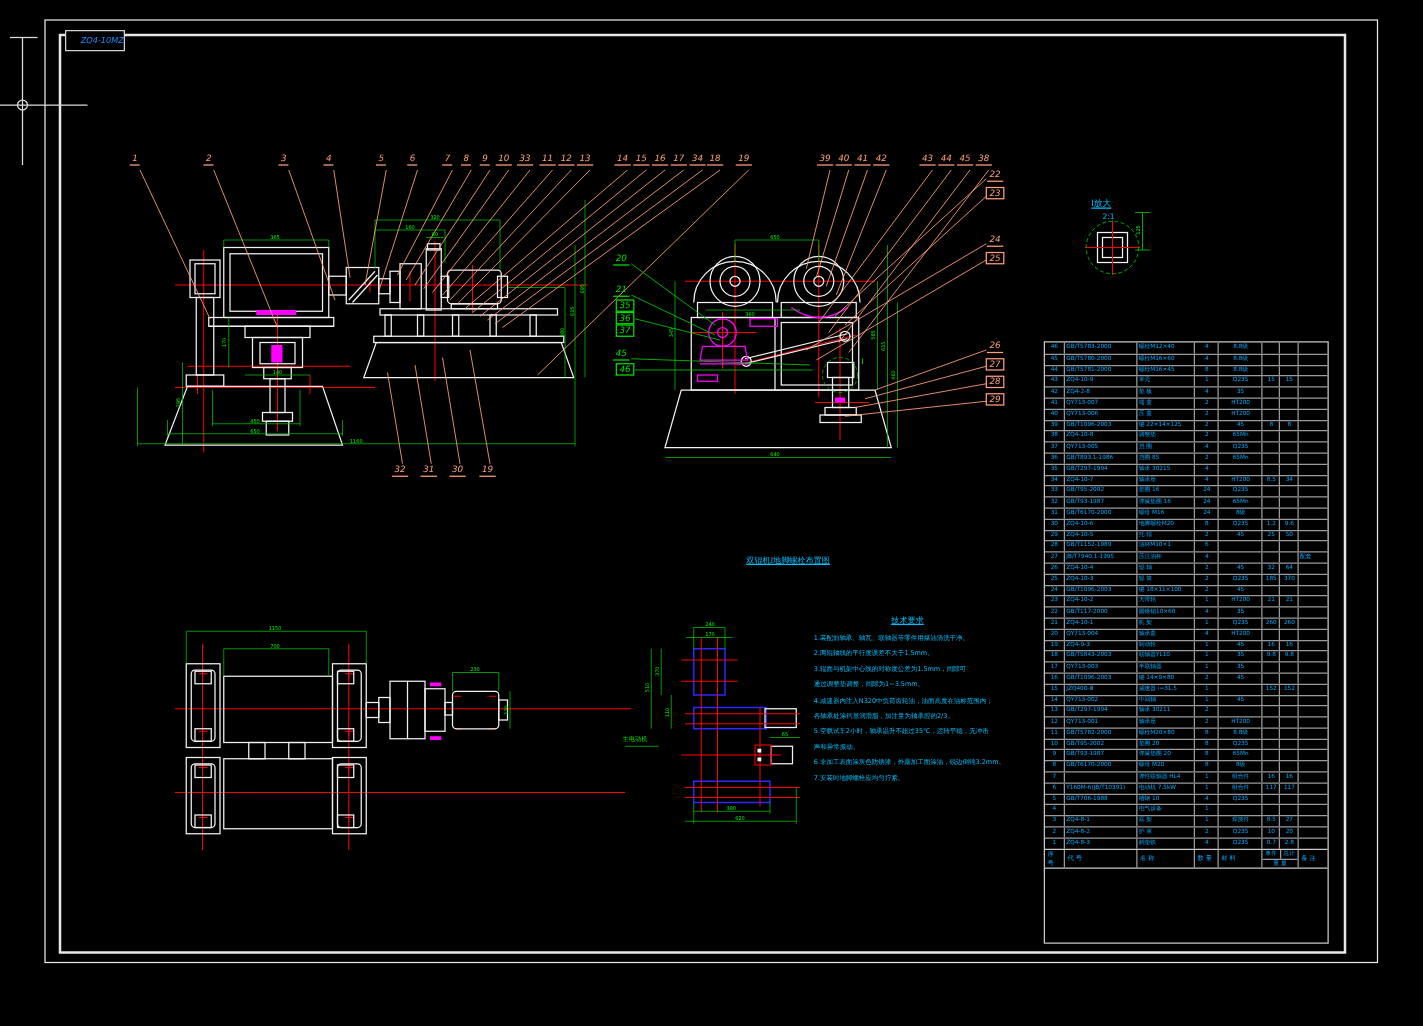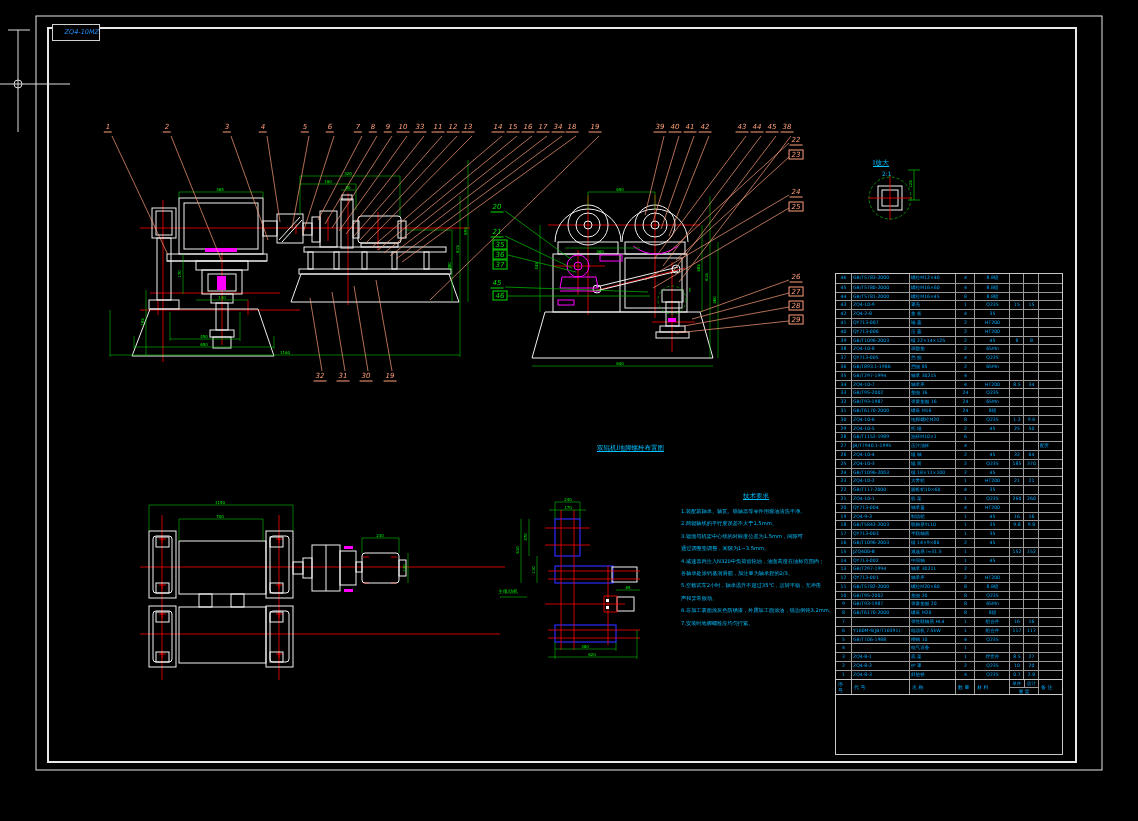--- a/index.html
+++ b/index.html
@@ -13,21 +13,21 @@
   .co.bx{border:1px solid #ff9e7a;padding:0 2px;}
   .cog{color:#00e000;}
   .cog.bx{border:1px solid #00e000;}
   .cog.ul{border-bottom:1px solid #00e000;padding:0 2px 1px 2px;}
   .dim{position:absolute;transform:translate(-50%,-50%);font-size:4px;line-height:4px;
        color:#00ff00;white-space:nowrap;}
   .dim.v{transform:translate(-50%,-50%) rotate(-90deg);}
   .cyan-t{position:absolute;color:#00bfff;font-size:7px;white-space:nowrap;}
   .u{text-decoration:underline;}
   
-  #notes{position:absolute;left:681px;top:492px;width:150px;color:#00bfff;}
+  #notes{position:absolute;left:651px;top:492px;width:150px;color:#00bfff;}
   #notes .nt{font-size:6.5px;text-align:center;margin-bottom:4px;text-decoration:underline;}
   #notes .nl{font-size:5.2px;line-height:12.4px;white-space:nowrap;overflow:hidden;}
   
   #bom{position:absolute;left:835px;top:273px;width:228px;border:1px solid #c8c8c8;
        box-sizing:border-box;background:#000;}
   .brow{display:flex;height:8.8px;border-top:1px solid #9a9a9a;box-sizing:border-box;}
   .brow:first-child{border-top:none;}
   .bcell{color:#00aaff;font-size:4.6px;line-height:8px;overflow:hidden;white-space:nowrap;
          border-left:1px solid #9a9a9a;box-sizing:border-box;padding-left:1px;flex:none;}
   .bcell:first-child{border-left:none;text-align:center;padding-left:0;}

